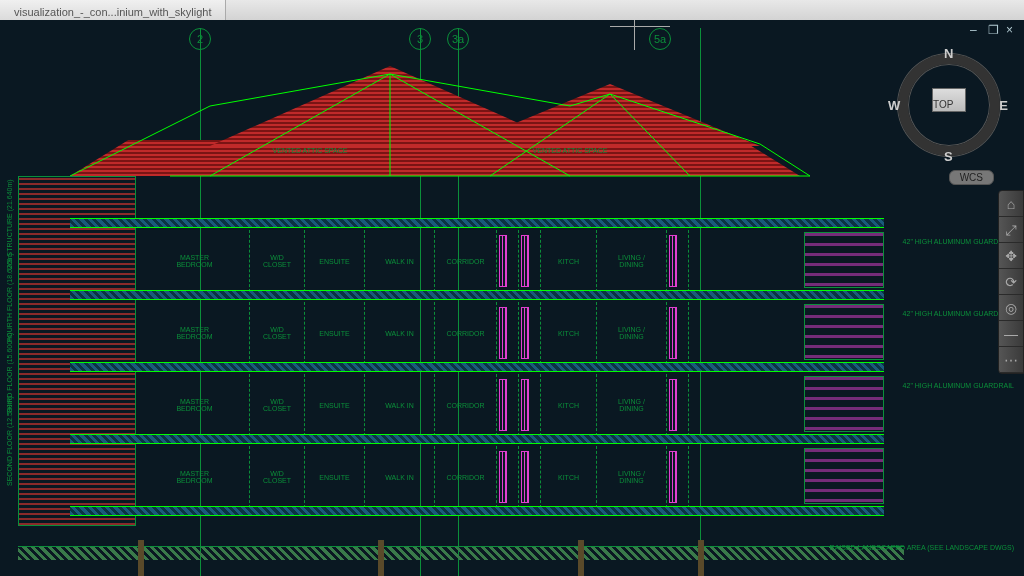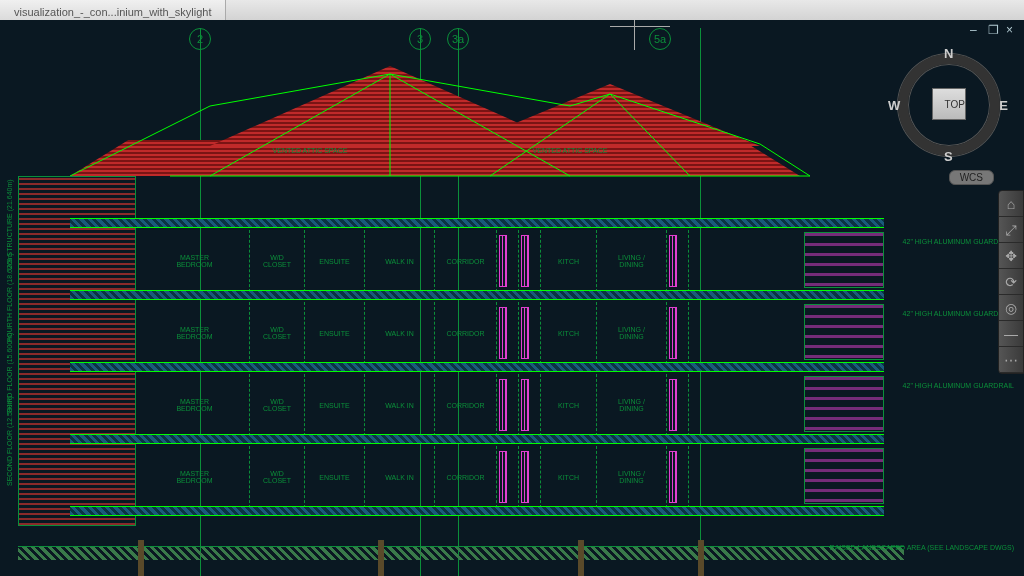--- a/index.html
+++ b/index.html
@@ -122,25 +122,25 @@
   width: 110px; height: 110px;
 }
 .compass-ring {
   position: absolute; inset: 4px;
   border: 10px solid #333;
   border-radius: 50%;
   box-shadow: 0 0 0 1px #555 inset, 0 0 0 1px #555;
 }
 .cube-face {
   position: absolute; top: 38px; left: 38px;
-  width: 34px; height: 32px;
+  width: 34px; height: 24px;
   background: linear-gradient(#ddd,#bbb);
   border: 1px solid #666;
   color: #333; font-size: 10px;
-  text-align: right; line-height: 32px;
+  text-align: left; line-height: 32px;
   cursor: pointer;
 }
 .compass-dir {
   position: absolute; color: #ccc; font-size: 13px; font-weight: bold;
 }
 .wcs-badge {
   position: absolute; top: 150px; right: 30px;
   background: #777; border: 1px solid #555; border-radius: 6px;
   padding: 1px 10px; font-size: 10px; color: #222;
 }

